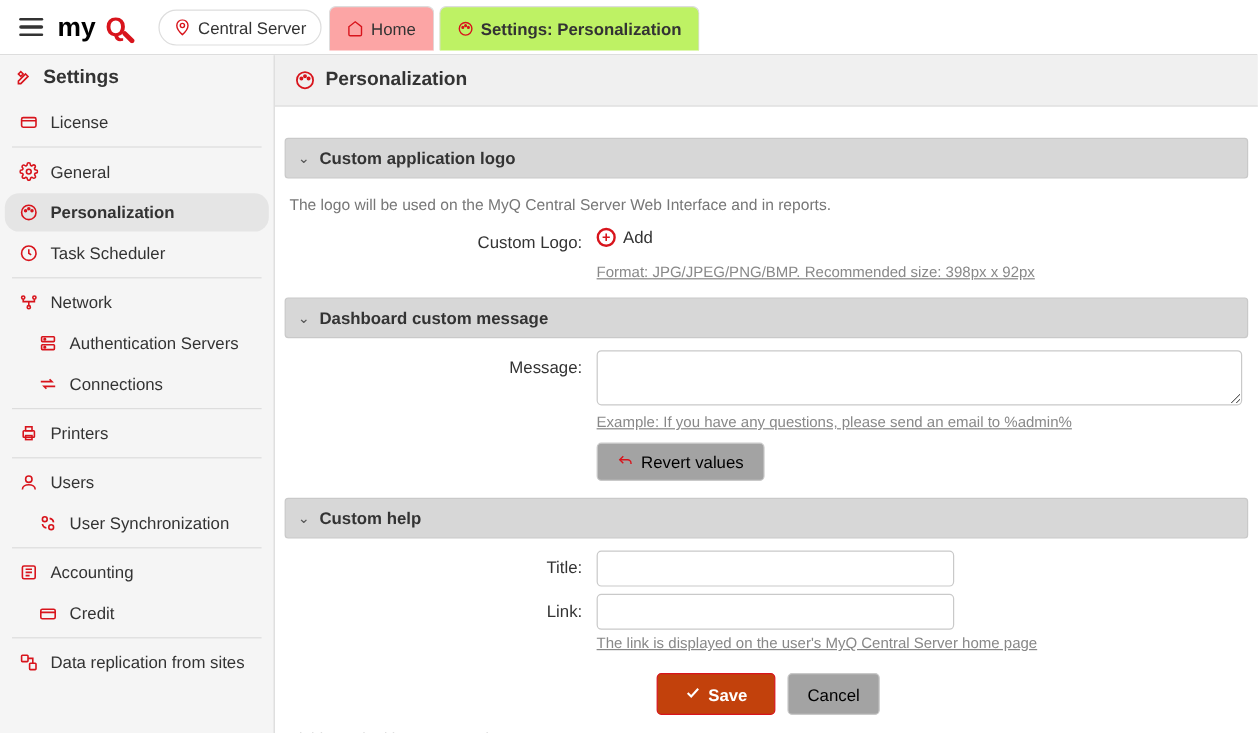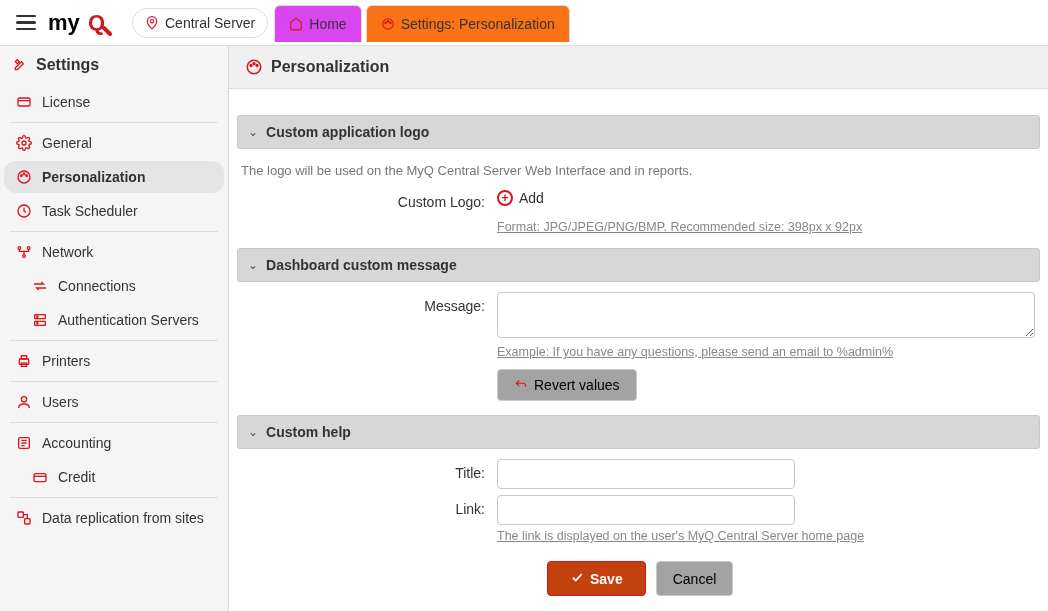--- a/index.html
+++ b/index.html
@@ -5,22 +5,22 @@
     * { margin: 0; padding: 0; box-sizing: border-box; }
     body { font-family: 'Segoe UI', Arial, sans-serif; font-size: 14px; color: #333; background: #fff; }
     
     
     .topbar { display: flex; align-items: center; height: 46px; border-bottom: 1px solid #ddd; padding: 0 8px; }
     .hamburger { display: flex; flex-direction: column; justify-content: center; gap: 4px; padding: 8px; cursor: pointer; }
     .hamburger span { width: 20px; height: 2.5px; background: #333; border-radius: 2px; }
     .logo-myq { margin-left: 4px; margin-right: 10px; }
     .logo-myq svg { display: block; }
     .chip { display: inline-flex; align-items: center; gap: 6px; padding: 6px 12px; border: 1px solid #ddd; border-radius: 16px; margin-right: 6px; cursor: pointer; background: #fff; }
-    .tab { display: inline-flex; align-items: center; gap: 6px; padding: 10px 14px; border: 1px solid #ddd; border-bottom: none; border-top-left-radius: 6px; border-top-right-radius: 6px; margin-right: 4px; cursor: pointer; position: relative; top: 1px; background: #d946ef; }
-    .tab.active { background: #f97316; }
+    .tab { display: inline-flex; align-items: center; gap: 6px; padding: 10px 14px; border: 1px solid #ddd; border-bottom: none; border-top-left-radius: 6px; border-top-right-radius: 6px; margin-right: 4px; cursor: pointer; position: relative; top: 1px; background: #fca5a5; }
+    .tab.active { background: #bef264; font-weight: bold; }
     
     .layout { display: flex; height: calc(611px - 46px); }
     
     
     .sidebar { width: 229px; border-right: 1px solid #d9d9d9; overflow-y: auto; background: #f5f5f5; }
     .sidebar-header { display: flex; align-items: center; gap: 8px; padding: 10px 12px; font-weight: bold; font-size: 16px; text-align: right; }
     .sidebar-sep { height: 1px; background: #ddd; margin: 4px 10px; }
     .sidebar-item { display: flex; align-items: center; gap: 10px; padding: 8px 12px; cursor: pointer; border-radius: 12px; margin: 2px 4px; }
     .sidebar-item.active { background: #e5e5e5; font-weight: 600; }
     .sidebar-item.sub { padding-left: 28px; }
@@ -166,36 +166,36 @@
             <circle cx="19" cy="6" r="2"></circle>
             <circle cx="12" cy="18" r="2"></circle>
             <path d="M5 8v3h14V8M12 11v5"></path>
           </svg>
       </span>
       <span>Network</span>
     </div>
     <div class="sidebar-item sub">
       <span class="ic ic-red">
         <svg width="16" height="16" viewBox="0 0 24 24" fill="none" stroke="currentColor" stroke-width="2">
-            <path d="M3 9h14l-3-3M21 15H7l3 3"></path>
-          </svg>
-      </span>
-      <span>Connections</span>
-    </div>
-    <div class="sidebar-item sub">
-      <span class="ic ic-red">
-        <svg width="16" height="16" viewBox="0 0 24 24" fill="none" stroke="currentColor" stroke-width="2">
             <rect x="4" y="4" width="16" height="6" rx="1"></rect>
             <rect x="4" y="14" width="16" height="6" rx="1"></rect>
             <circle cx="8" cy="7" r="1" fill="currentColor"></circle>
             <circle cx="8" cy="17" r="1" fill="currentColor"></circle>
           </svg>
       </span>
       <span>Authentication Servers</span>
     </div>
+    <div class="sidebar-item sub">
+      <span class="ic ic-red">
+        <svg width="16" height="16" viewBox="0 0 24 24" fill="none" stroke="currentColor" stroke-width="2">
+            <path d="M3 9h14l-3-3M21 15H7l3 3"></path>
+          </svg>
+      </span>
+      <span>Connections</span>
+    </div>
     <div class="sidebar-sep"></div>
 
     <div class="sidebar-item">
       <span class="ic ic-red">
         <svg width="16" height="16" viewBox="0 0 24 24" fill="none" stroke="currentColor" stroke-width="2">
             <rect x="5" y="9" width="14" height="8" rx="1"></rect>
             <rect x="8" y="4" width="8" height="5"></rect>
             <rect x="8" y="15" width="8" height="5"></rect>
           </svg>
       </span>
@@ -204,20 +204,30 @@
     <div class="sidebar-sep"></div>
 
     <div class="sidebar-item">
       <span class="ic ic-red">
         <svg width="16" height="16" viewBox="0 0 24 24" fill="none" stroke="currentColor" stroke-width="2">
             <circle cx="12" cy="8" r="4"></circle>
             <path d="M4 21c0-4 4-6 8-6s8 2 8 6"></path>
           </svg>
       </span>
       <span>Users</span>
+    </div>
+    <div class="sidebar-item sub">
+      <span class="ic ic-red">
+        <svg width="16" height="16" viewBox="0 0 24 24" fill="none" stroke="currentColor" stroke-width="2">
+            <circle cx="8" cy="7" r="3"></circle>
+            <circle cx="16" cy="17" r="3"></circle>
+            <path d="M14 6a6 6 0 0 1 5 5M10 18a6 6 0 0 1-5-5"></path>
+          </svg>
+      </span>
+      <span>User Synchronization</span>
     </div>
     <div class="sidebar-sep"></div>
 
     <div class="sidebar-item">
       <span class="ic ic-red">
         <svg width="16" height="16" viewBox="0 0 24 24" fill="none" stroke="currentColor" stroke-width="2">
             <rect x="4" y="4" width="16" height="16" rx="2"></rect>
             <path d="M8 8h8M8 12h8M8 16h5"></path>
           </svg>
       </span>

